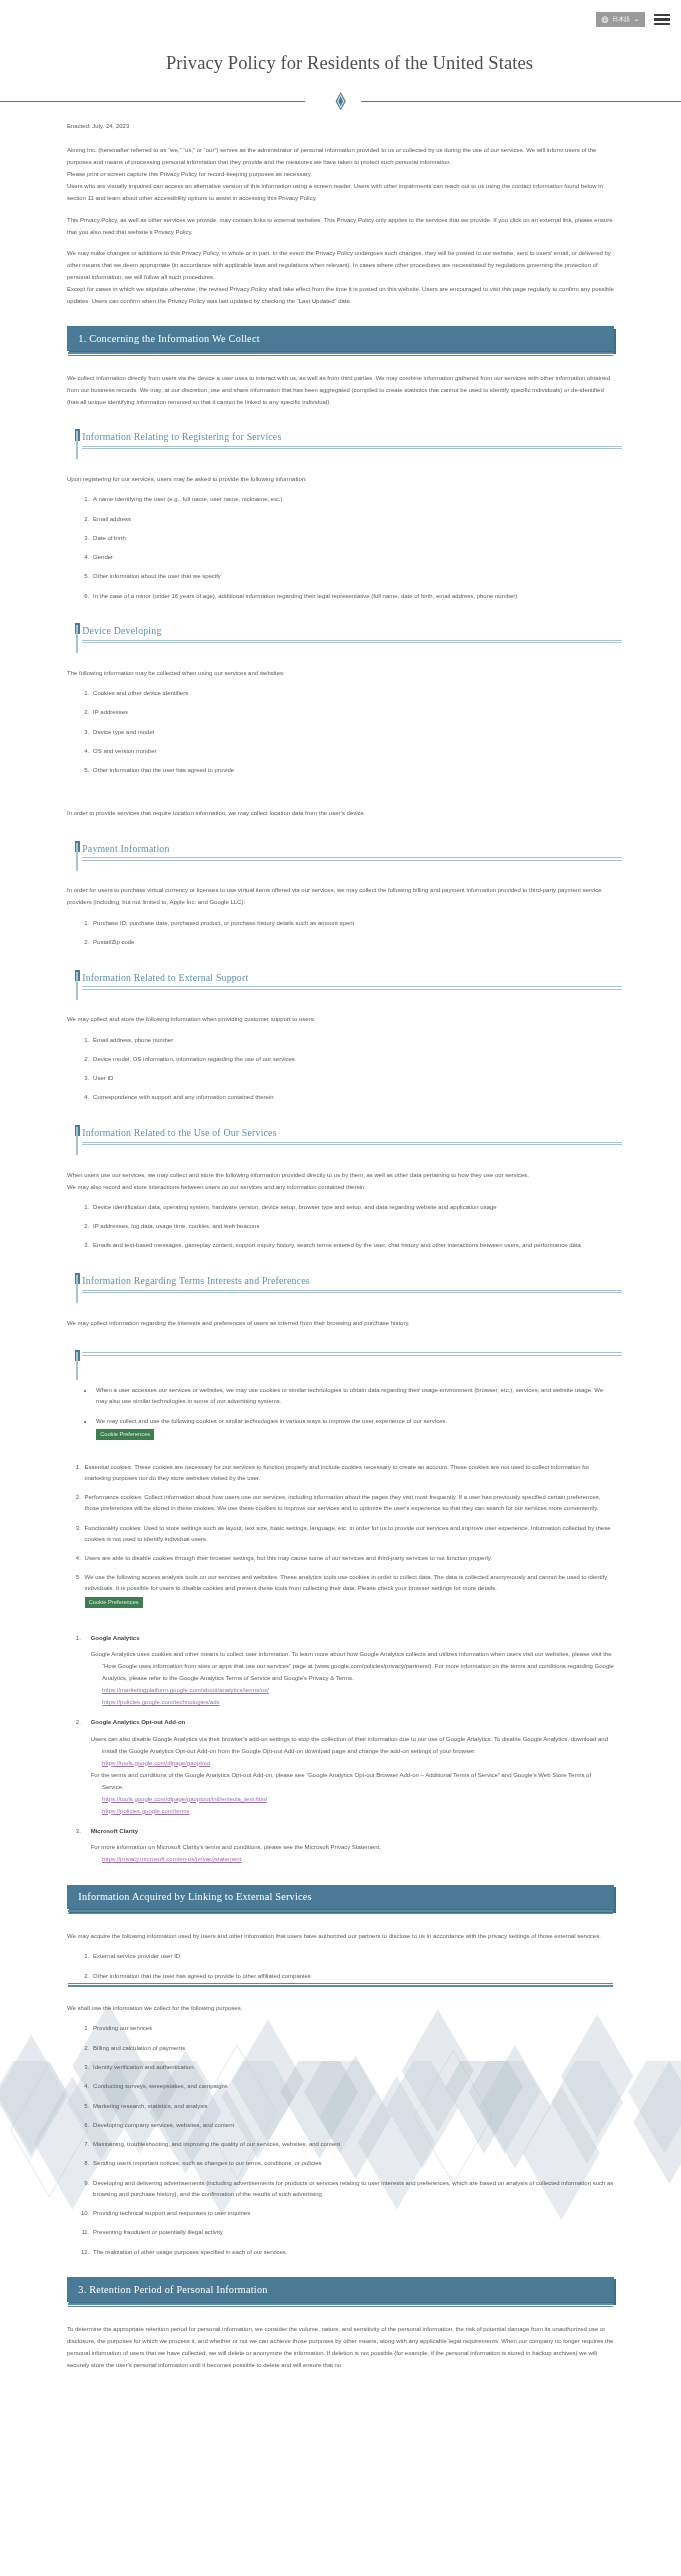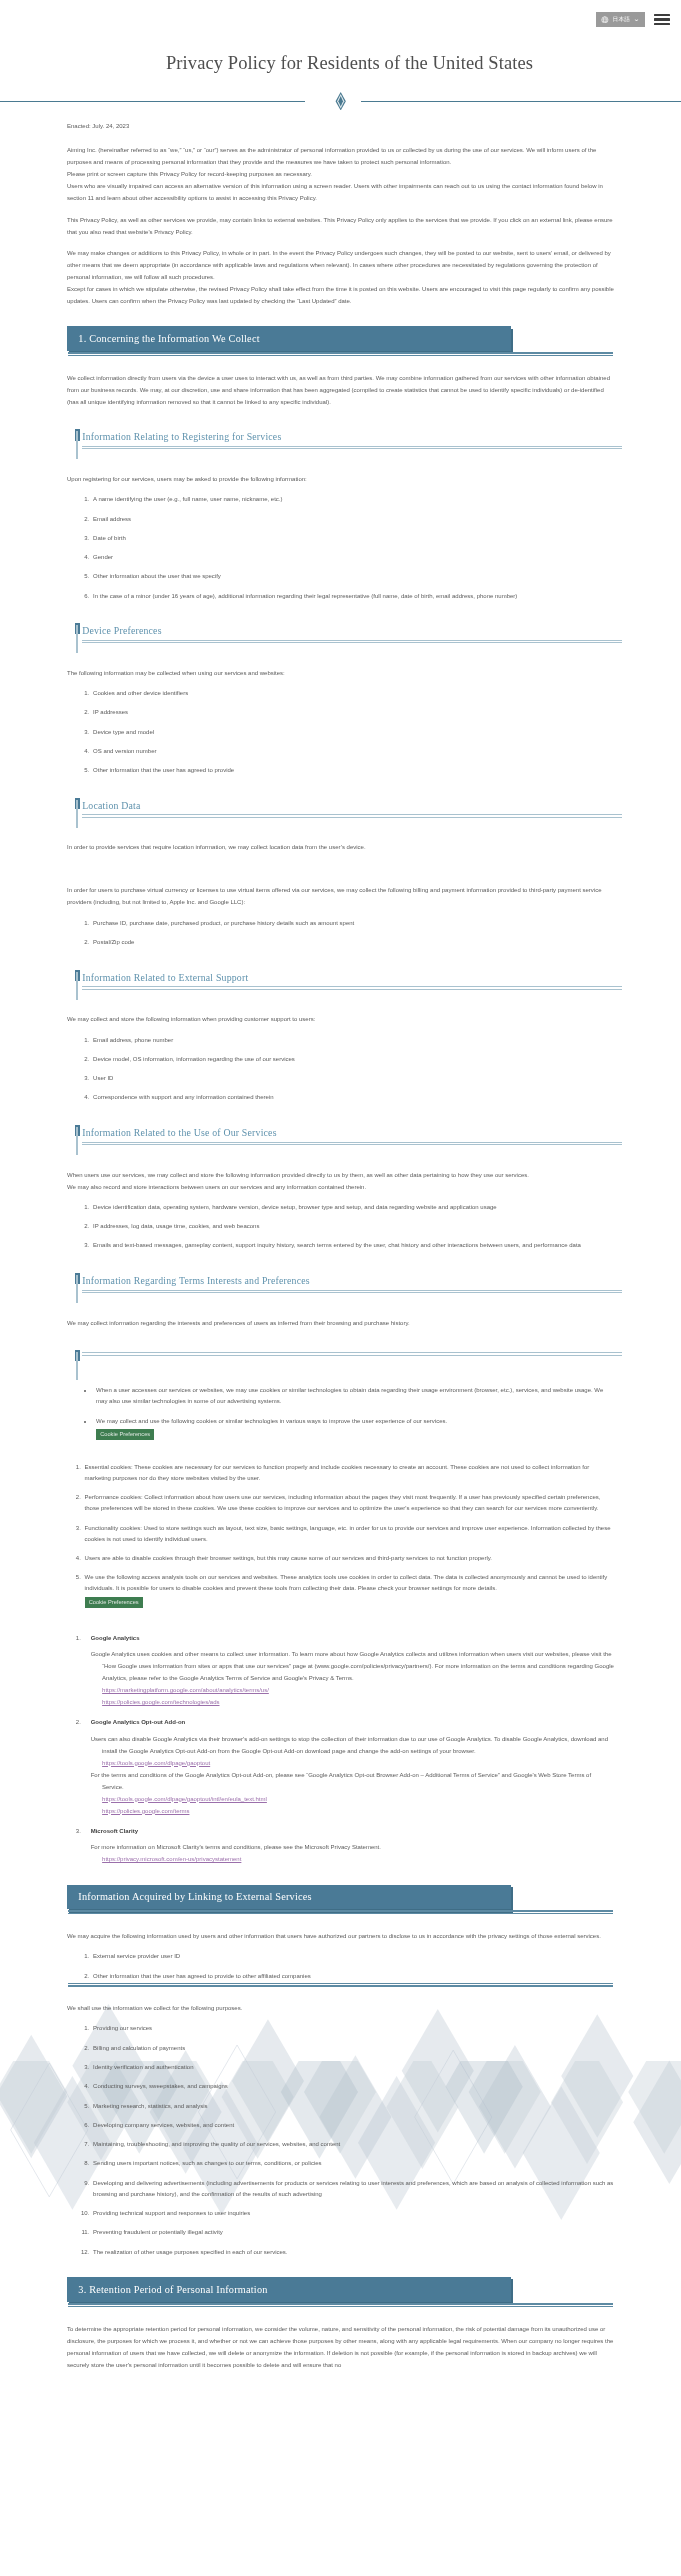--- a/index.html
+++ b/index.html
@@ -106,21 +106,21 @@
   .meta-date{
     font-size:6px;
     color:#5b5b5b;
     margin:13.4px 0 0 0;
   }
 
   
   .section-banner{
     position:relative;
     margin:19.6px 0 0 0;
-    width:444px;
+    width:547px;
   }
   .section-banner .shadow{
     position:absolute;left:2.1px;top:2.1px;right:-2.1px;bottom:-3.1px;
     background:#3f6d86;
   }
   .section-banner .bar{
     position:relative;
     background:#4a7a96;
     color:#ffffff;
     font-family:"Liberation Serif", serif;
@@ -346,47 +346,47 @@
     <li>Date of birth</li>
     <li>Gender</li>
     <li>Other information about the user that we specify</li>
     <li>In the case of a minor (under 16 years of age), additional information regarding their legal representative (full name, date of birth, email address, phone number)</li>
   </ol>
 
   <div class="gap-m"></div>
   <div class="subhead">
     <div class="tab"></div>
     <div class="tab2"></div>
-    <div class="txt">Device Preferences</div>
+    <div class="txt">Device Developing</div>
     <div class="r1"></div>
     <div class="r2"></div>
   </div>
   <div class="gap-m"></div>
   <p class="body">The following information may be collected when using our services and websites:</p>
   <div class="gap-s"></div>
   <ol class="num">
     <li>Cookies and other device identifiers</li>
     <li>IP addresses</li>
     <li>Device type and model</li>
     <li>OS and version number</li>
     <li>Other information that the user has agreed to provide</li>
   </ol>
 
   <div class="gap-m"></div>
-  <div class="subhead">
-    <div class="tab"></div>
-    <div class="tab2"></div>
-    <div class="txt">Location Data</div>
-    <div class="r1"></div>
-    <div class="r2"></div>
-  </div>
   <div class="gap-m"></div>
   <p class="body">In order to provide services that require location information, we may collect location data from the user’s device.</p>
 
   <div class="gap-m"></div>
+  <div class="subhead">
+    <div class="tab"></div>
+    <div class="tab2"></div>
+    <div class="txt">Payment Information</div>
+    <div class="r1"></div>
+    <div class="r2"></div>
+  </div>
   <div class="gap-m"></div>
   <p class="body">In order for users to purchase virtual currency or licenses to use virtual items offered via our services, we may collect the following billing and payment information provided to third-party payment service providers (including, but not limited to, Apple Inc. and Google LLC):</p>
   <div class="gap-s"></div>
   <ol class="num">
     <li>Purchase ID, purchase date, purchased product, or purchase history details such as amount spent</li>
     <li>Postal/Zip code</li>
   </ol>
 
   <div class="gap-m"></div>
   <div class="subhead">

